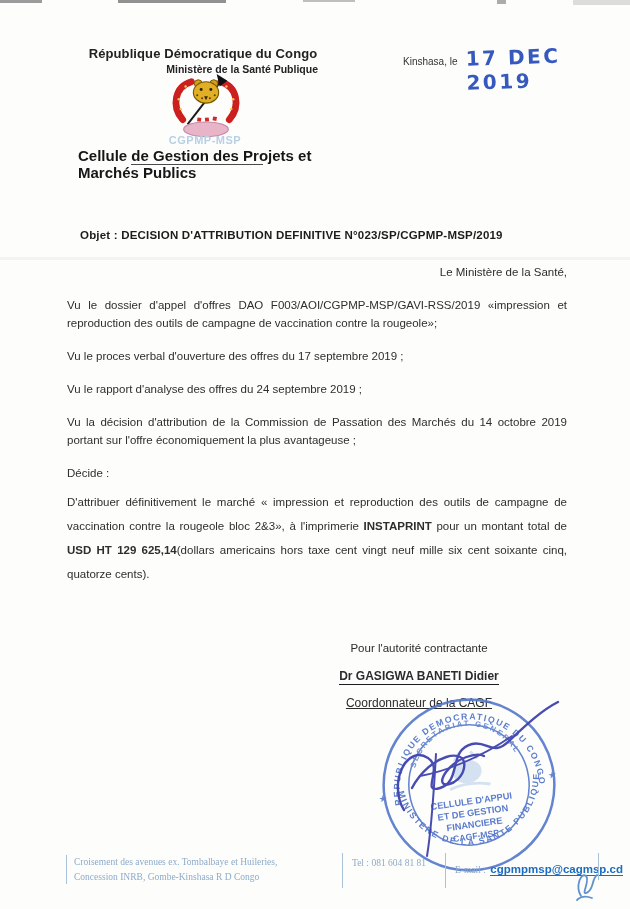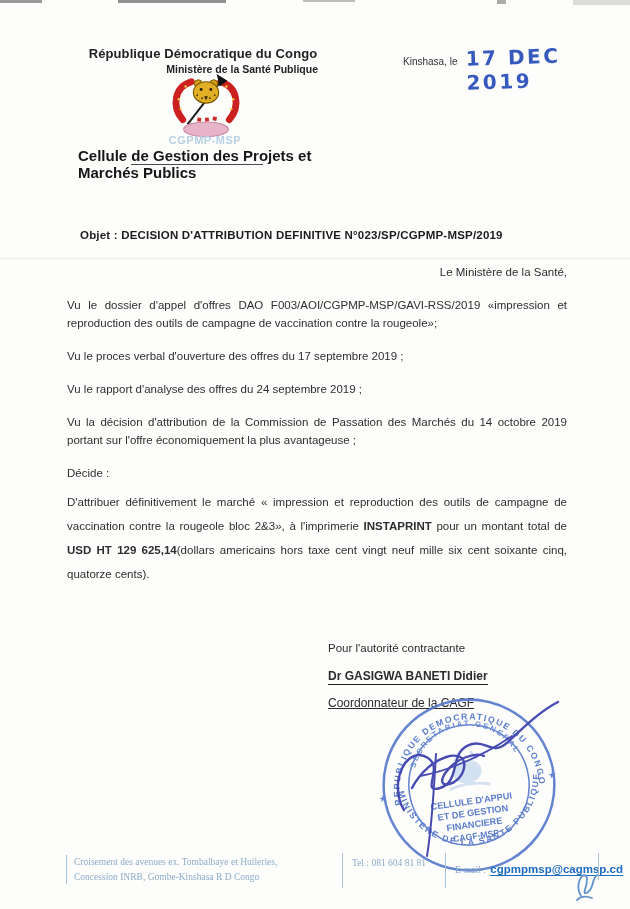--- a/index.html
+++ b/index.html
@@ -30,21 +30,21 @@
   
   .subject{position:absolute;left:80px;top:229px;font-size:11.5px;font-weight:bold;color:#1c1c1c;letter-spacing:.2px;}
   
   .body{position:absolute;left:67px;top:264px;width:500px;font-size:11.5px;line-height:1.5;color:#2e2e2e;}
   .body p{margin:0 0 16px 0;text-align:justify;}
   .body p.salutation{margin-bottom:16px;text-align:right;}
   .body p.decide{margin-bottom:8px;text-align:left;}
   .body p.decision{line-height:2.1;margin-bottom:0;}
   .b{font-weight:bold;}
   
-  .sig{position:absolute;left:328px;top:642px;width:198px;font-size:11.5px;color:#2b2b2b;}
+  .sig{position:absolute;left:320px;top:642px;width:198px;text-align:center;font-size:11.5px;color:#2b2b2b;}
   .sig-name{display:inline-block;margin-top:15px;font-weight:bold;font-size:12px;
     border-bottom:1.5px solid #1c1c1c;padding-bottom:1px;white-space:nowrap;}
   .sig-title{font-size:12px;margin-top:11px;text-decoration:underline;}
   .stamp-svg{position:absolute;left:372px;top:688px;width:194px;height:194px;transform:rotate(-8deg);opacity:.9;}
   .autograph-svg{position:absolute;left:384px;top:692px;width:182px;height:172px;}
   .initial-svg{position:absolute;left:567px;top:866px;width:36px;height:40px;}
   
   .footer{position:absolute;left:0;top:853px;width:630px;height:40px;}
   .f-addr{position:absolute;left:66px;top:2px;width:264px;color:#8cabc9;
     font-family:"Liberation Serif",serif;font-size:9.5px;line-height:1.55;

